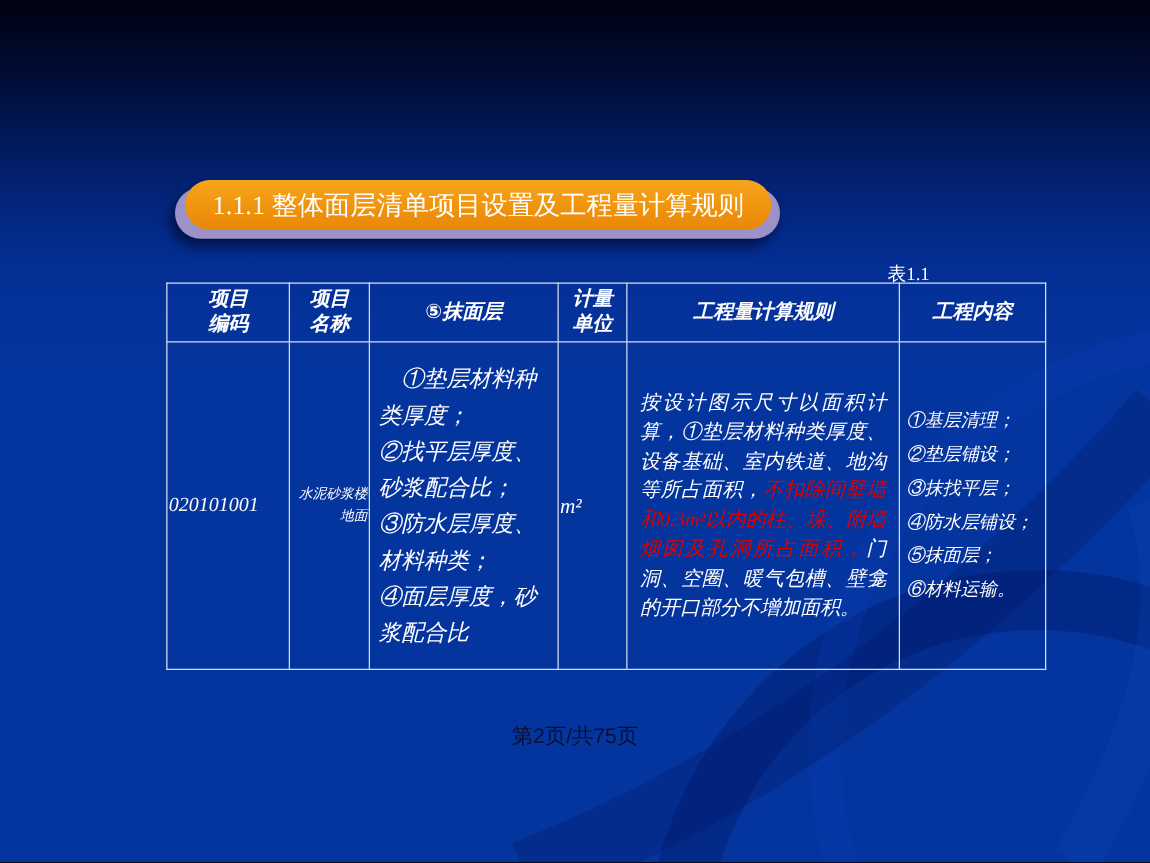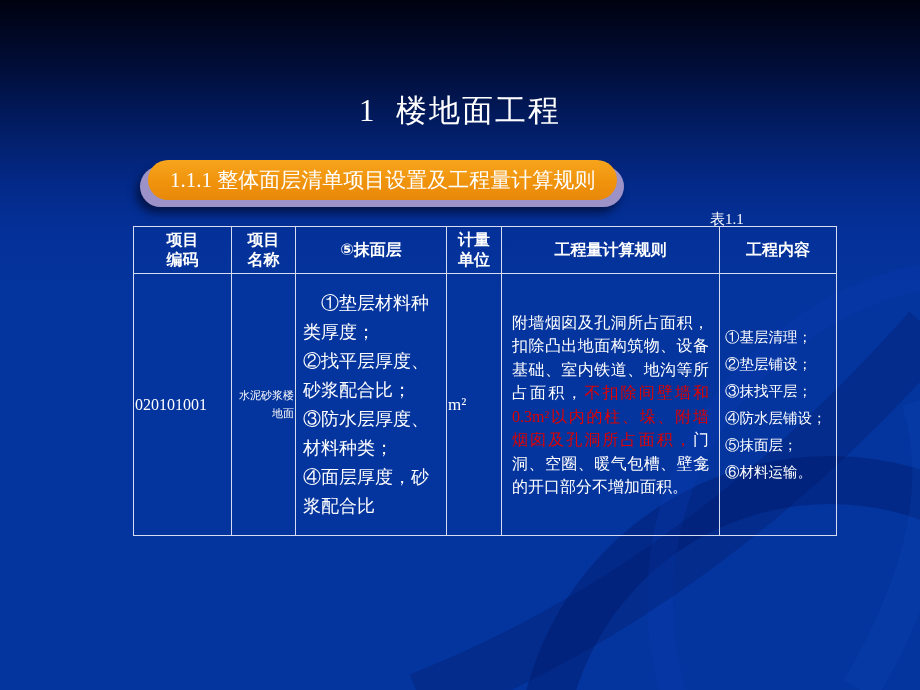--- a/index.html
+++ b/index.html
@@ -6,34 +6,34 @@
   .slide{
     position:relative;width:920px;height:690px;overflow:hidden;
     background:linear-gradient(180deg,#000210 0%,#010e3a 10%,#021c62 18%,#032a8a 27%,#043199 34%,#04349d 42%,#04349d 100%);
     font-family:"Liberation Serif","DejaVu Serif",serif;
   }
   .deco{position:absolute;inset:0;pointer-events:none;}
   .slide-title{
     position:absolute;top:90px;left:0;width:100%;text-align:center;
     color:#fff;font-size:31px;letter-spacing:2px;white-space:pre;
   }
-  .banner-wrap{position:absolute;top:160px;left:148px;height:40px;}
+  .banner-wrap{position:absolute;top:144px;left:148px;height:40px;}
   .banner-ring{
     position:absolute;left:-8px;right:-7px;top:6px;bottom:-7px;
     border-radius:26px;background:#9d92c8;
     box-shadow:-4px 6px 9px rgba(0,0,20,.55);
   }
   .banner-pill{
     position:relative;height:40px;line-height:40px;border-radius:20px;
     background:linear-gradient(180deg,#f6a51d 0%,#f0930c 55%,#e8880a 100%);
     padding:0 22px;color:#fff;font-size:21px;white-space:nowrap;
   }
   .table-caption{position:absolute;top:194px;left:710px;color:#fff;font-size:15px;margin-top:16px;}
   table.rules{
-    position:absolute;top:226px;left:133px;border-collapse:collapse;table-layout:fixed;
+    position:absolute;top:226px;left:133px;border-collapse:collapse;table-layout:fixed;font-style:italic;
   }
   table.rules th,table.rules td{
     border:1px solid #d6ddef;color:#fff;overflow:hidden;
   }
   table.rules th{
     height:44px;font-family:"Liberation Sans","DejaVu Sans",sans-serif;
     font-weight:600;font-size:16px;text-align:center;vertical-align:middle;
     white-space:pre-line;line-height:1.25;
   }
   td.cell-code{width:95px;text-align:left;font-size:16px;}
@@ -62,21 +62,20 @@
 
 <div class="slide">
 
   <svg class="deco" width="920" height="690" viewBox="0 0 920 690">
     <circle cx="830" cy="770" r="290" fill="none" stroke="rgba(1,22,96,0.35)" stroke-width="48"></circle>
     <circle cx="990" cy="600" r="330" fill="none" stroke="rgba(14,64,190,0.22)" stroke-width="26"></circle>
     <path d="M420 700 Q700 590 930 330" fill="none" stroke="rgba(1,20,90,0.25)" stroke-width="55"></path>
     <path d="M860 690 Q960 520 920 400" fill="none" stroke="rgba(30,90,220,0.14)" stroke-width="38"></path>
   </svg>
 
-  <div class="slide-title">1  楼地面工程</div>
 
   <div class="banner-wrap">
     <div class="banner-ring"></div>
     <div class="banner-pill">1.1.1 整体面层清单项目设置及工程量计算规则</div>
   </div>
 
   <div class="table-caption">表1.1</div>
 
   <table class="rules">
     <colgroup>
@@ -102,25 +101,26 @@
     </thead>
     <tbody>
       <tr>
         <td class="cell-code">020101001</td>
         <td class="cell-name">水泥砂浆楼地面</td>
         <td class="cell-features">①垫层材料种类厚度；
 ②找平层厚度、砂浆配合比；
 ③防水层厚度、材料种类；
 ④面层厚度，砂浆配合比</td>
         <td class="cell-unit">m²</td>
-        <td class="cell-rule"><span>附墙烟囱及孔洞所占面积，扣除凸出地面构筑物、设备基础、室内铁道、地沟等所占面积，</span><span class="hl-red">不扣除间壁墙和0.3m²以内的柱、垛、附墙烟囱及孔洞所占面积，</span><span>门洞、空圈、暖气包槽、壁龛的开口部分不增加面积。</span></td>
+        <td class="cell-rule"><span>按设计图示尺寸以面积计算，①垫层材料种类厚度、设备基础、室内铁道、地沟等所占面积，</span><span class="hl-red">不扣除间壁墙和0.3m²以内的柱、垛、附墙烟囱及孔洞所占面积，</span><span>门洞、空圈、暖气包槽、壁龛的开口部分不增加面积。</span></td>
         <td class="cell-contents">①基层清理；
 ②垫层铺设；
 ③抹找平层；
 ④防水层铺设；
 ⑤抹面层；
 ⑥材料运输。</td>
       </tr>
     </tbody>
   </table>
 
+  <div class="footer-page">第2页/共75页</div>
 
 </div>
 
 </body></html>

